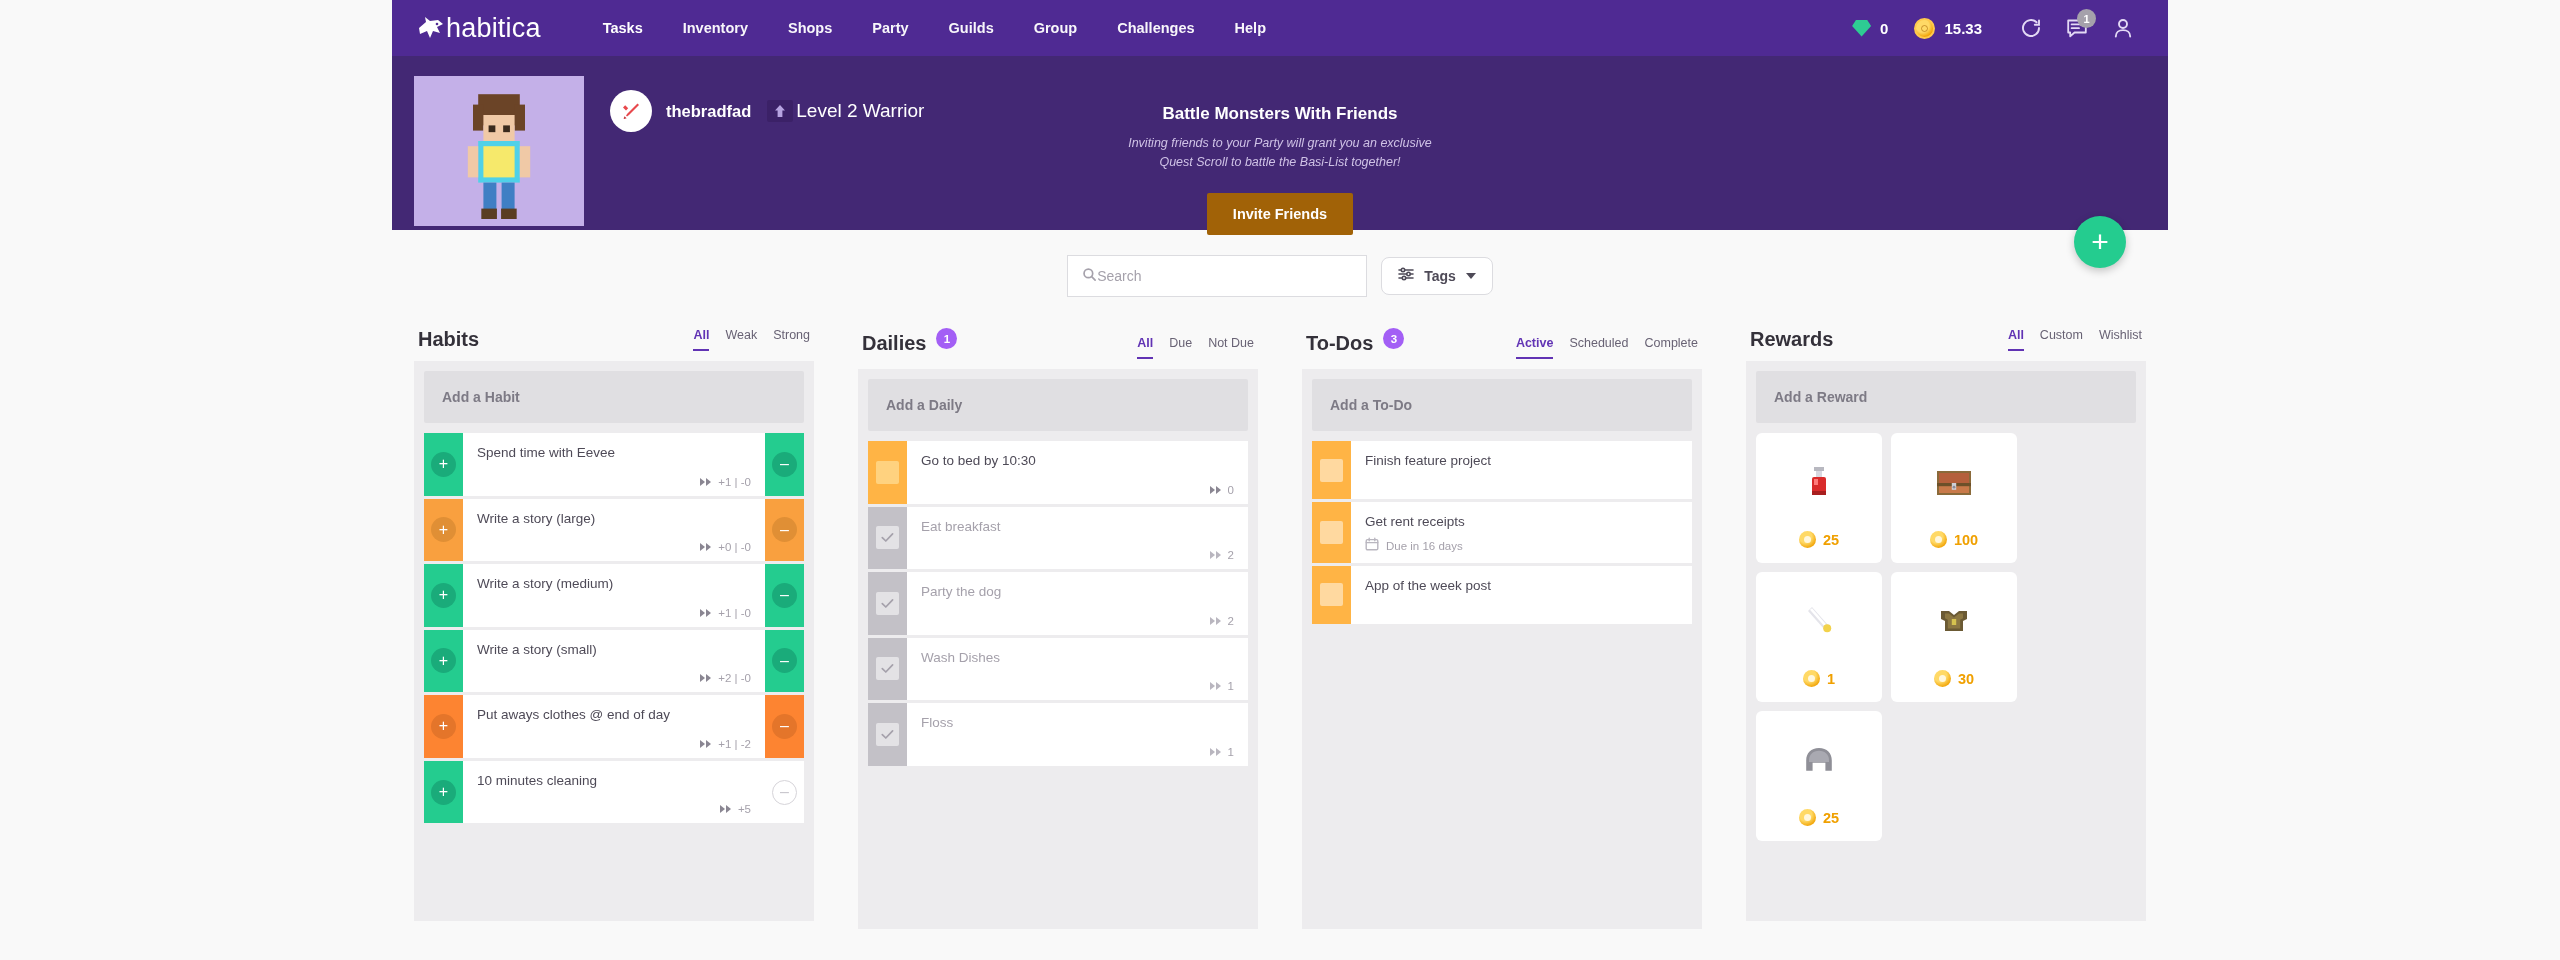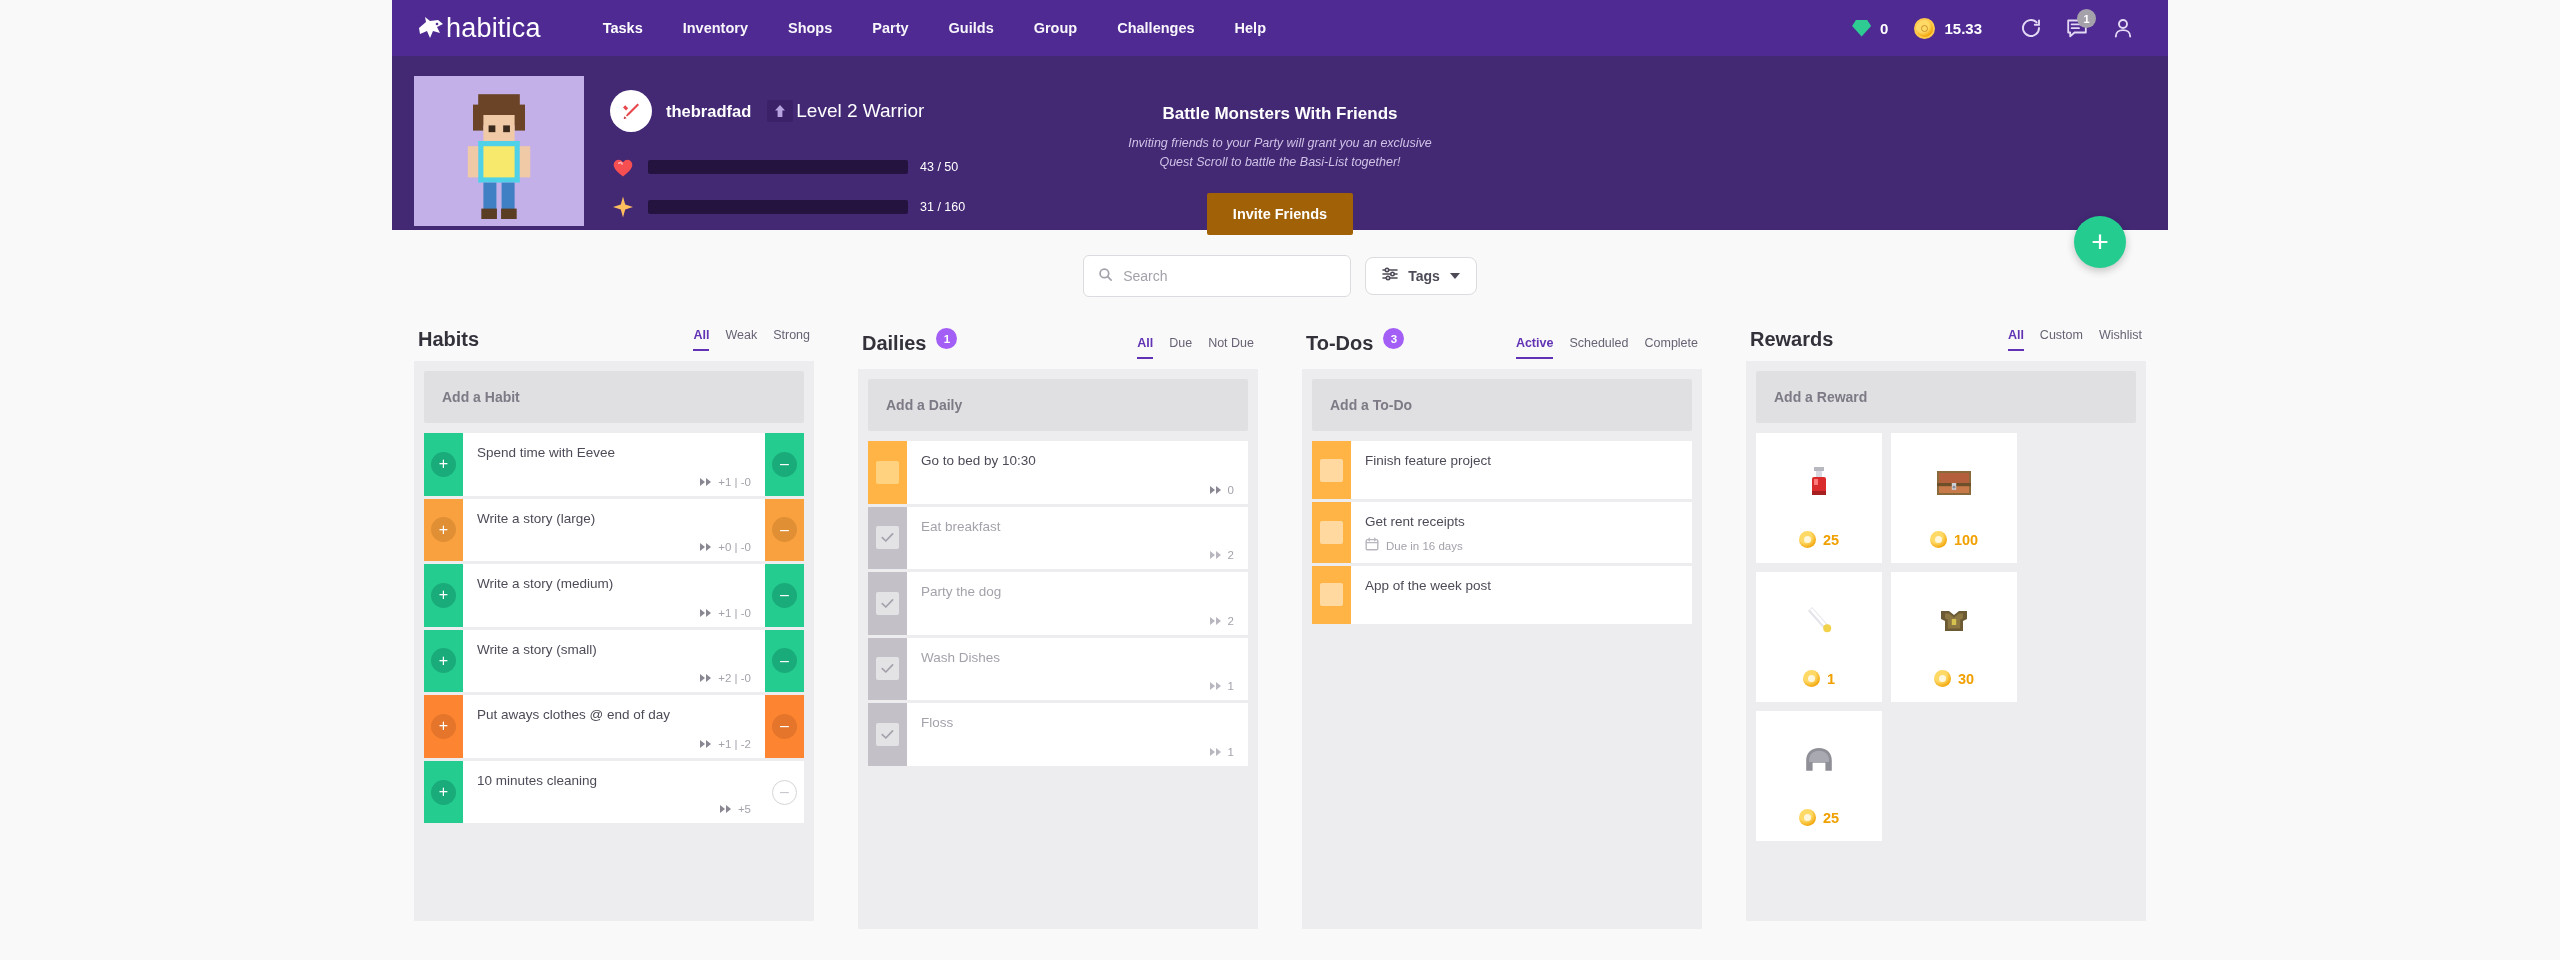--- a/index.html
+++ b/index.html
@@ -112,22 +112,22 @@
     font-size: 30px; font-weight: 300; cursor: pointer; box-shadow: 0 3px 8px rgba(0,0,0,.22);
     z-index: 6;
   }
 
   
   .searchrow {
     height: 92px; display: flex; align-items: center; justify-content: center; gap: 14px;
     background: #f9f9f9;
   }
   .search-field {
-    width: 268px; height: 42px; background: #fff; border: 1px solid #dcdce0; border-radius: 6px;
-    display: flex; align-items: center; gap: 10px; padding: 0 14px;
+    width: 300px; height: 42px; background: #fff; border: 1px solid #dcdce0; border-radius: 0;
+    display: flex; align-items: center; padding: 0 14px;
   }
   .search-ph { color: #a5a1ab; font-size: 14px; }
   .tags-btn {
     height: 38px; background: #fff; border: 1px solid #dcdce0; border-radius: 8px;
     display: flex; align-items: center; gap: 10px; padding: 0 16px; cursor: pointer;
   }
   .tags-label { color: #4e4a57; font-size: 14px; font-weight: 700; }
   .caret { width: 0; height: 0; border-left: 5px solid transparent; border-right: 5px solid transparent; border-top: 6px solid #4e4a57; }
 
   
@@ -194,21 +194,21 @@
     width: 0; height: 0; border-top: 4px solid transparent; border-bottom: 4px solid transparent;
     border-left: 5px solid #8a8692; display: block;
   }
   .ff.light i { border-left-color: #b9b6bf; }
   .due-row { display: flex; align-items: center; gap: 7px; margin-top: 6px; }
   .due-txt { font-size: 11.5px; color: #a5a1ab; }
 
   
   .rewards-grid { margin-top: 10px; display: flex; flex-wrap: wrap; gap: 9px; }
   .reward-card {
-    width: 126px; height: 130px; background: #fff; border-radius: 0;
+    width: 126px; height: 130px; background: #fff; border-radius: 6px;
     display: flex; flex-direction: column; align-items: center; justify-content: center; cursor: pointer;
     position: relative;
   }
   .reward-art { flex: 1; display: flex; align-items: center; justify-content: center; width: 100%; }
   .reward-cost { display: flex; align-items: center; gap: 7px; padding-bottom: 15px; }
   .cost-coin {
     width: 17px; height: 17px; border-radius: 50%;
     background: radial-gradient(circle at 38% 33%, #ffd966 0 40%, #f0a000 78%, #d98400 100%);
     position: relative;
   }
@@ -315,45 +315,20 @@
               <span class="lvlup-chip">
                 <svg width="12" height="14" viewBox="0 0 12 14">
                   <path d="M6 1 L11 6.5 H8.4 V13 H3.6 V6.5 H1 Z" fill="#b6a3e0"></path>
                 </svg>
               </span>
             </div>
             <span class="u-class">Level 2 Warrior</span>
           </div>
         </div>
 
-        <div class="stats">
-          <div class="stat-row">
-            <span class="stat-icon">
-              <svg width="24" height="22" viewBox="0 0 24 22">
-                <path d="M12 20.5 C4 14.5 1.5 10.5 3.2 6.6 C4.8 3 9.4 2.6 12 6.2 C14.6 2.6 19.2 3 20.8 6.6 C22.5 10.5 20 14.5 12 20.5 Z" fill="#f74e52"></path>
-                <path d="M7.8 7.2 c1.4-1.2 3-0.6 3.4 .8" stroke="#ffb3b5" stroke-width="1.6" fill="none" stroke-linecap="round"></path>
-              </svg>
-            </span>
-            <span class="bar">
-              <span class="bar-fill bar-hp" id="hpfill" style="width: 86%;"></span>
-            </span>
-            <span class="stat-val">43 / 50</span>
-          </div>
-          <div class="stat-row">
-            <span class="stat-icon">
-              <svg width="24" height="24" viewBox="0 0 24 24">
-                <path d="M12 1.5 L14.2 9.4 L22 12 L14.2 14.6 L12 22.5 L9.8 14.6 L2 12 L9.8 9.4 Z" fill="#ffbe5d"></path>
-              </svg>
-            </span>
-            <span class="bar">
-              <span class="bar-fill bar-xp" id="xpfill" style="width: 19%;"></span>
-            </span>
-            <span class="stat-val">31 / 160</span>
-          </div>
-        </div>
       </div>
 
       <div class="party-promo">
         <div class="promo-title">Battle Monsters With Friends</div>
         <div class="promo-sub">
           <div>Inviting friends to your Party will grant you an exclusive</div>
           <div>Quest Scroll to battle the Basi-List together!</div>
         </div>
         <div class="invite-btn">Invite Friends</div>
       </div>

